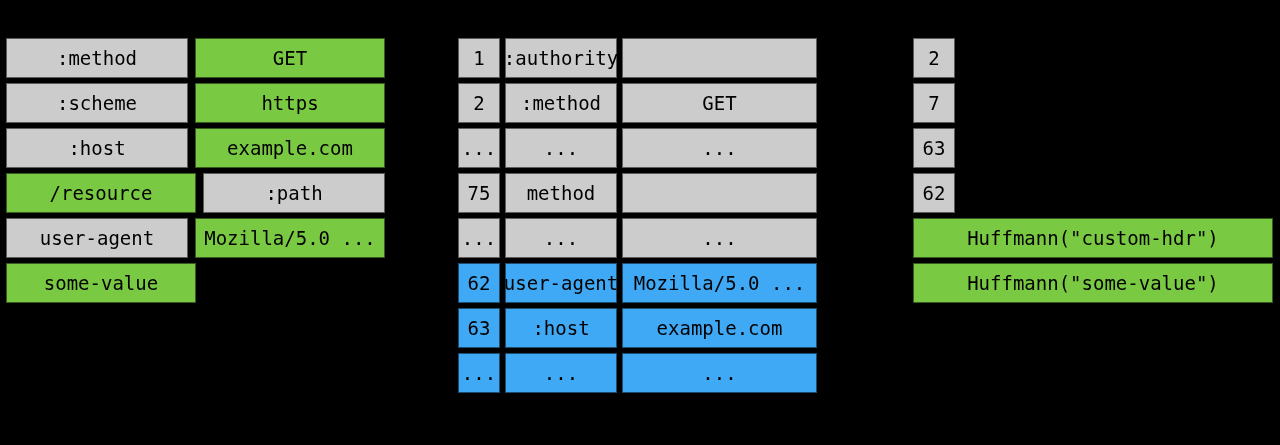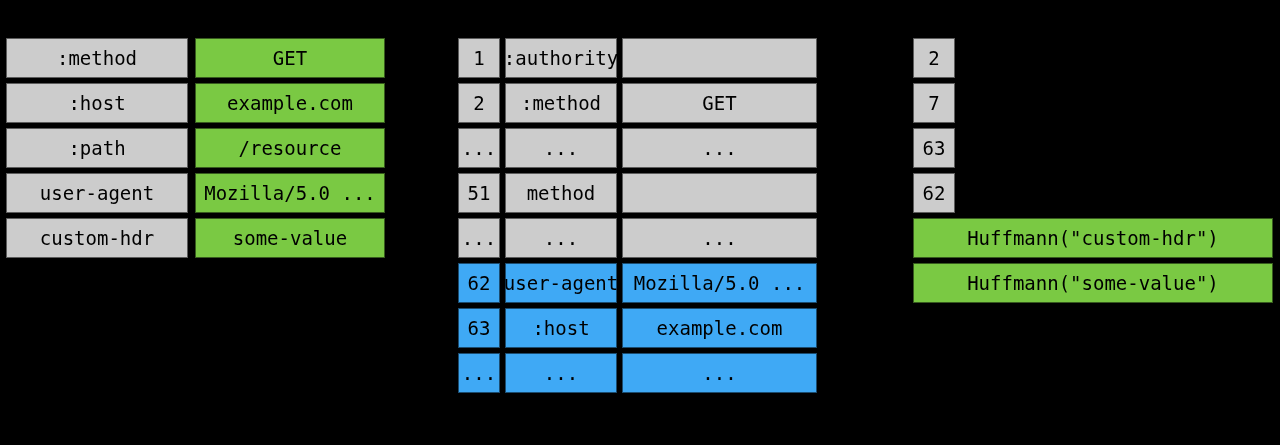--- a/index.html
+++ b/index.html
@@ -64,33 +64,36 @@
 </style>
 </head>
 <body>
 
 <div id="request-headers" class="col">
   <div class="row">
     <div class="cell gray req-name">:method</div>
     <div class="cell green req-value">GET</div>
   </div>
   <div class="row">
+    <div class="cell gray req-name">:scheme</div>
+    <div class="cell green req-value">https</div>
+  </div>
+  <div class="row">
     <div class="cell gray req-name">:host</div>
     <div class="cell green req-value">example.com</div>
   </div>
   <div class="row">
+    <div class="cell green req-value">/resource</div>
     <div class="cell gray req-name">:path</div>
-    <div class="cell green req-value">/resource</div>
   </div>
   <div class="row">
     <div class="cell gray req-name">user-agent</div>
     <div class="cell green req-value">Mozilla/5.0 ...</div>
   </div>
   <div class="row">
-    <div class="cell gray req-name">custom-hdr</div>
     <div class="cell green req-value">some-value</div>
   </div>
 </div>
 
 <div id="index-table" class="col">
   <div class="row">
     <div class="cell gray idx">1</div>
     <div class="cell gray iname">:authority</div>
     <div class="cell gray ivalue"></div>
   </div>
@@ -98,21 +101,21 @@
     <div class="cell gray idx">2</div>
     <div class="cell gray iname">:method</div>
     <div class="cell gray ivalue">GET</div>
   </div>
   <div class="row">
     <div class="cell gray idx">...</div>
     <div class="cell gray iname">...</div>
     <div class="cell gray ivalue">...</div>
   </div>
   <div class="row">
-    <div class="cell gray idx">51</div>
+    <div class="cell gray idx">75</div>
     <div class="cell gray iname">method</div>
     <div class="cell gray ivalue"></div>
   </div>
   <div class="row">
     <div class="cell gray idx">...</div>
     <div class="cell gray iname">...</div>
     <div class="cell gray ivalue">...</div>
   </div>
   <div class="row">
     <div class="cell blue idx">62</div>

